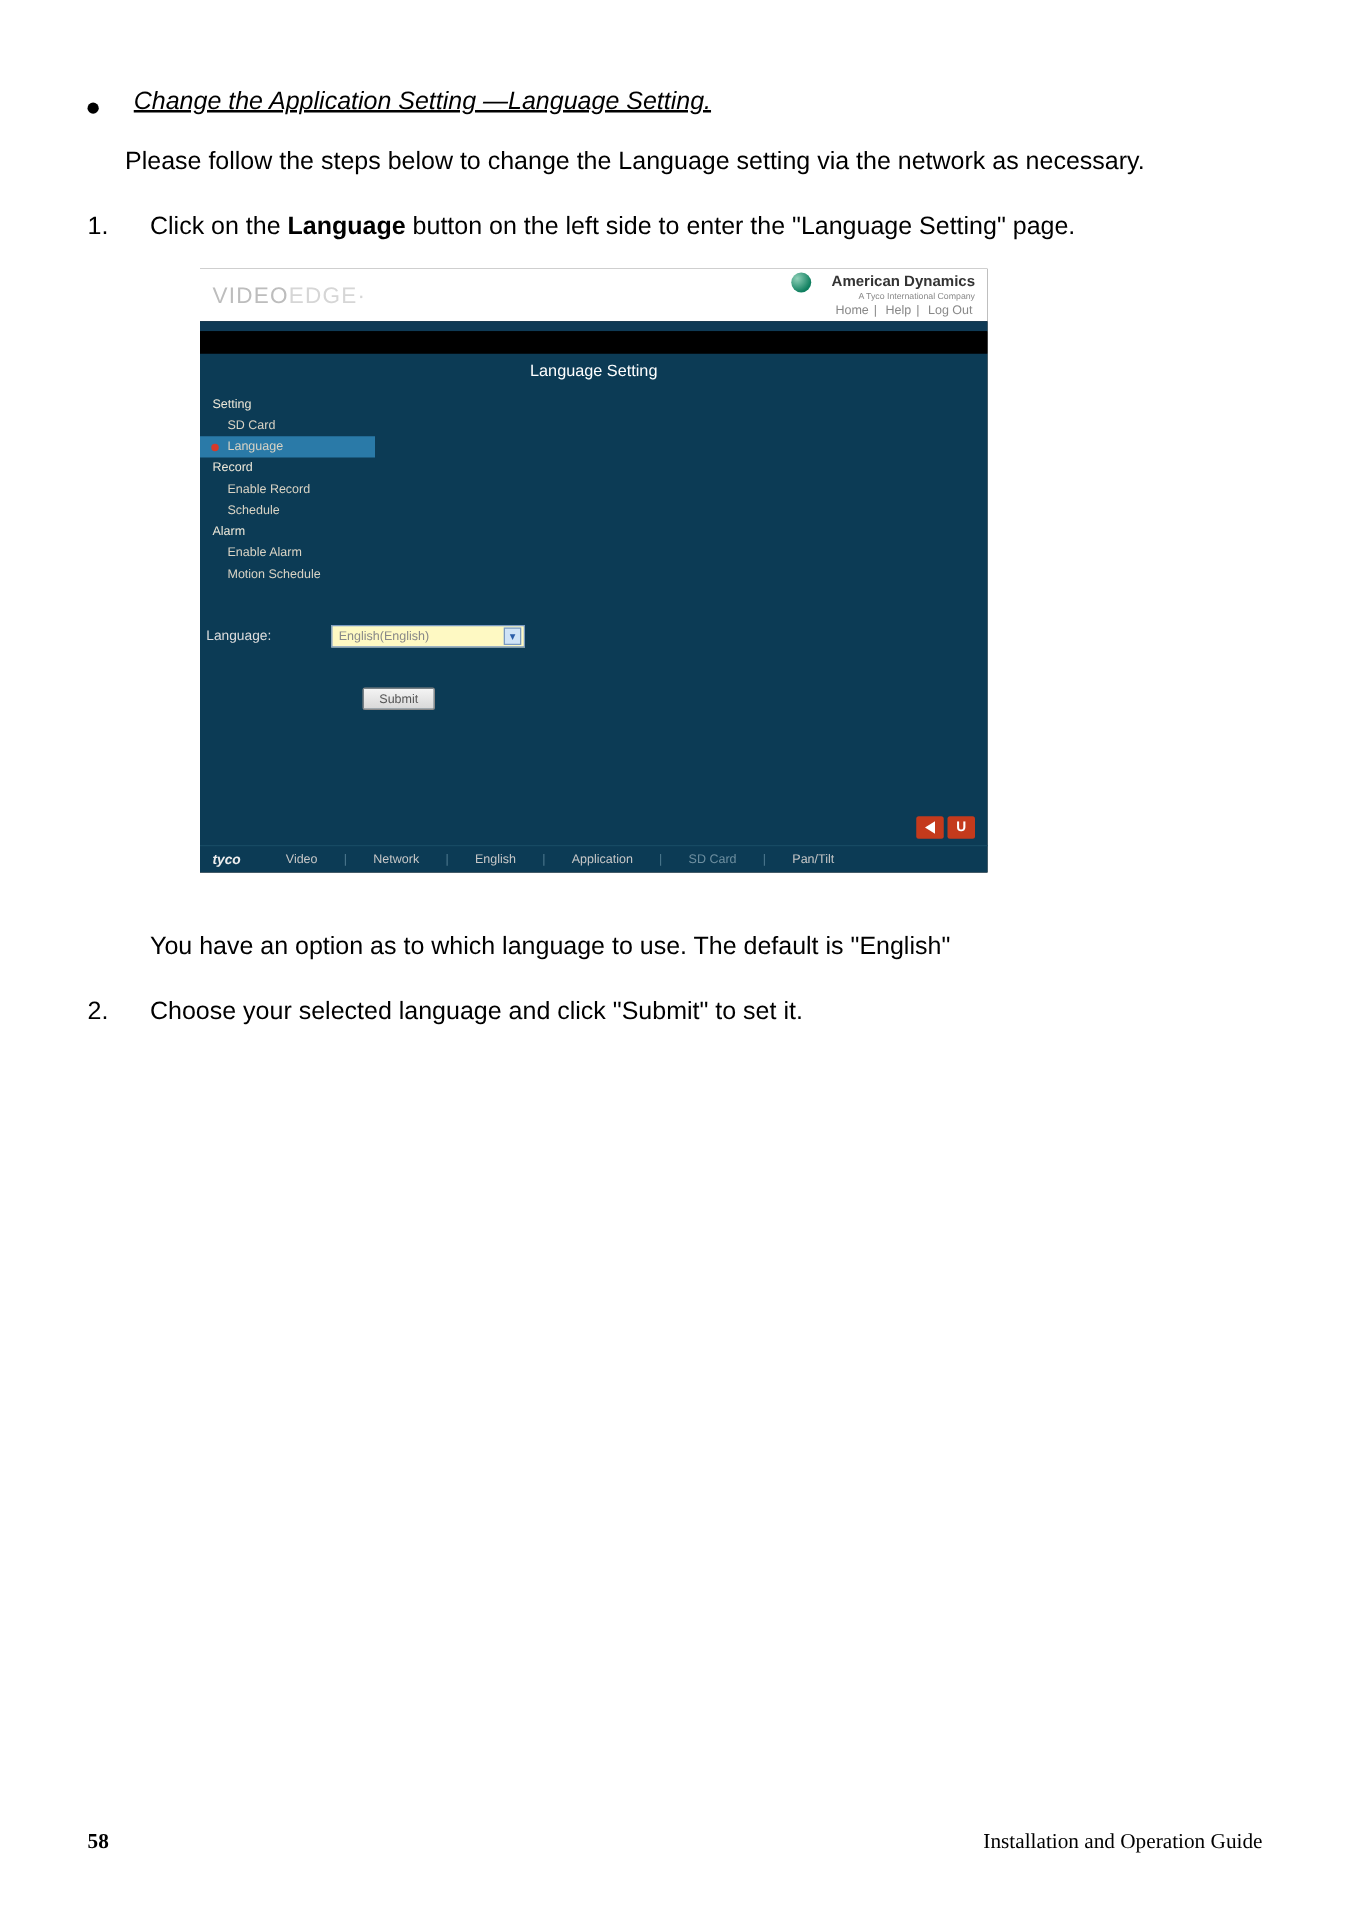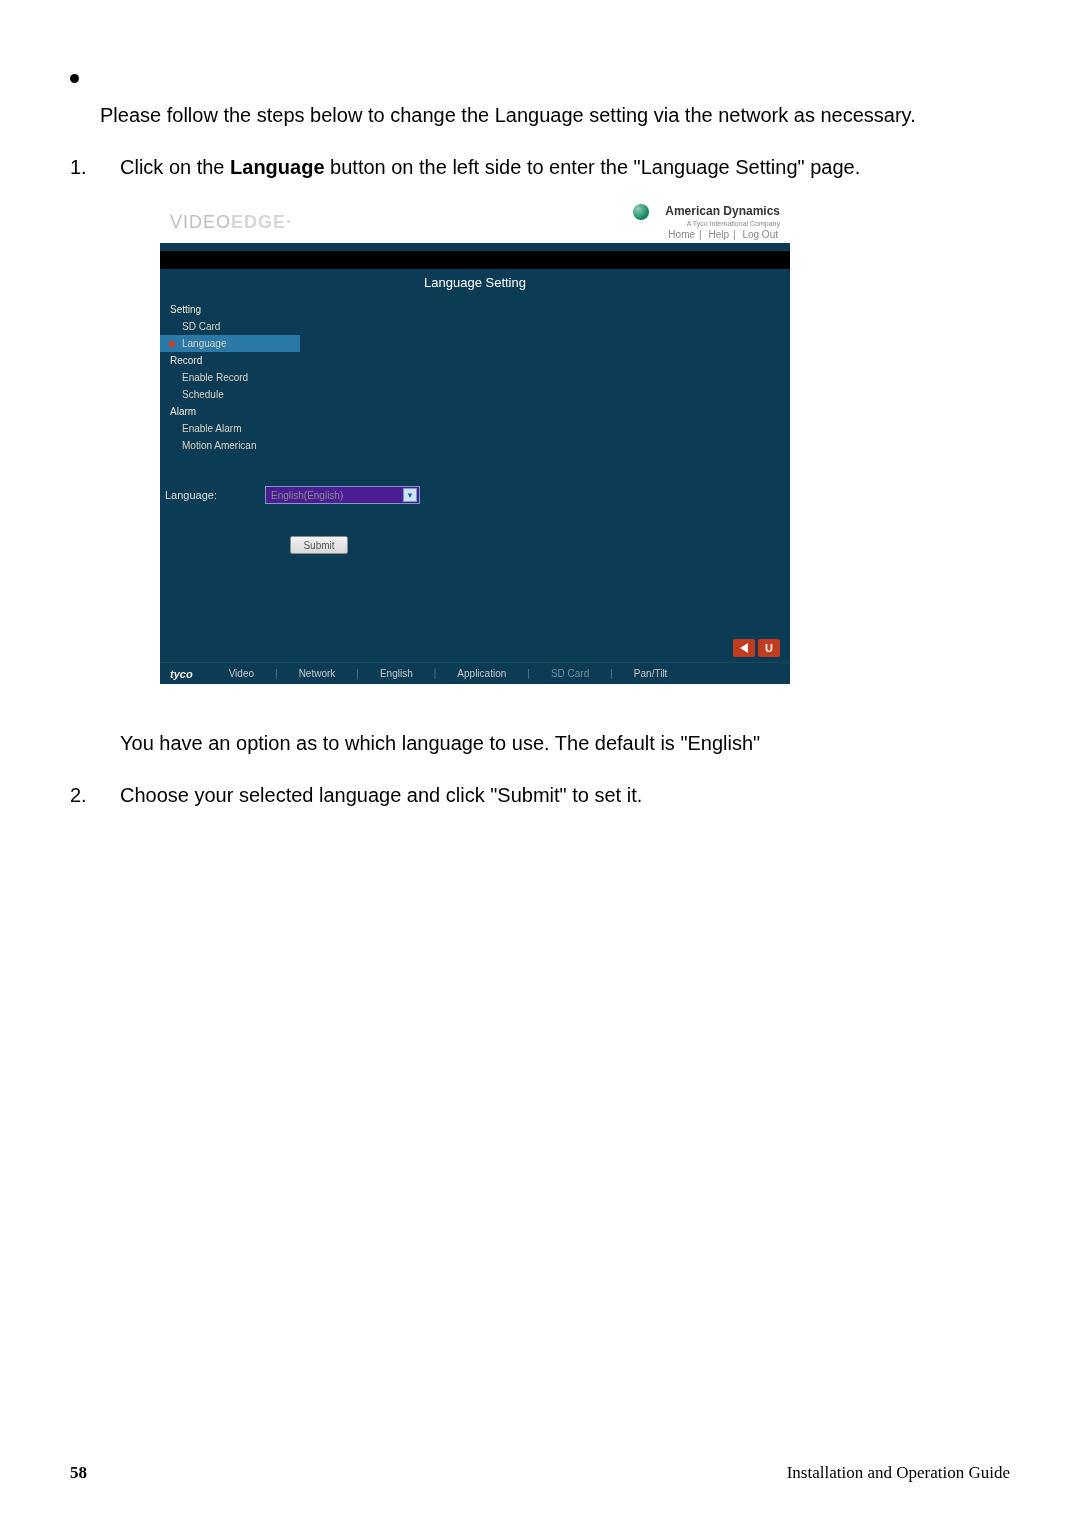--- a/index.html
+++ b/index.html
@@ -59,21 +59,21 @@
     align-items:center;
     padding: 0 10px;
     color:#888;
   }
   .logo-ve {
     font-family: "Arial Black", Arial, sans-serif;
     font-size: 18px;
     letter-spacing:1px;
     color:#bdbdbd;
   }
-  .logo-ve .thin { font-weight:bold; color:#d6d6d6; }
+  .logo-ve .thin { font-weight:normal; color:#d6d6d6; }
   .ad-block { text-align:right; font-size:9px; color:#555; line-height:1.1;}
   .ad-block .ad-row { display:flex; align-items:center; justify-content:flex-end; gap:16px;}
   .ad-globe {
     width:16px;height:16px;border-radius:50%;
     background: radial-gradient(circle at 30% 30%, #8fd0b8 0%, #0f7f5f 70%);
     display:inline-block;
   }
   .ad-name { font-size:12px; color:#333; font-weight:bold;}
   .ad-sub { font-size:7px; color:#888;}
   .ad-links { font-size:10px; color:#888; margin-top:2px;}
@@ -115,21 +115,21 @@
   .form-area {
     flex:1;
     padding-top: 32px;
     color:#e9e9e9;
     font-size:11px;
   }
   .form-row { display:flex; align-items:center; gap:30px; margin-bottom:12px; padding-left:5px;}
   .lang-label { width:70px; color:#ddd; }
   .lang-select {
     width: 155px; height:18px;
-    background:#4c1d95;
+    background:#fef9c3;
     border:1px solid #7a9ac0;
     display:flex; align-items:center; justify-content:space-between;
     padding:0 2px 0 5px;
     color:#888;
     font-size:10px;
   }
   .lang-select .chev {
     width:14px;height:14px;
     background:#cfe3f6;
     border:1px solid #7a9ac0;
@@ -205,20 +205,21 @@
     font-family: "Times New Roman", Times, serif;
   }
   .page-footer .pnum{ font-weight:bold;}
   .page-footer .ptitle{ font-weight:normal;}
 </style>
 </head>
 <body>
 
 <div class="bullet-line">
   <span class="bullet-dot"></span>
+  <span class="heading-link">Change the Application Setting —Language Setting.</span>
 </div>
 
 <p class="para">Please follow the steps below to change the Language setting via the network as necessary.</p>
 
 <div class="num-para">
   <span class="num">1.</span>
   <span class="txt">
     <span>Click on the </span><span class="bold">Language</span><span> button on the left side to enter the "Language Setting" page.</span>
   </span>
 </div>
@@ -249,21 +250,21 @@
 
     <div class="sidebar">
       <div class="sb-group">Setting</div>
       <div class="sb-item">SD Card</div>
       <div class="sb-item active">Language</div>
       <div class="sb-group">Record</div>
       <div class="sb-item">Enable Record</div>
       <div class="sb-item">Schedule</div>
       <div class="sb-group">Alarm</div>
       <div class="sb-item">Enable Alarm</div>
-      <div class="sb-item">Motion American</div>
+      <div class="sb-item">Motion Schedule</div>
     </div>
 
     <div class="form-area">
       <div class="form-row">
         <span class="lang-label">Language:</span>
         <div class="lang-select">
           <span>English(English)</span>
           <span class="chev">▾</span>
         </div>
       </div>

